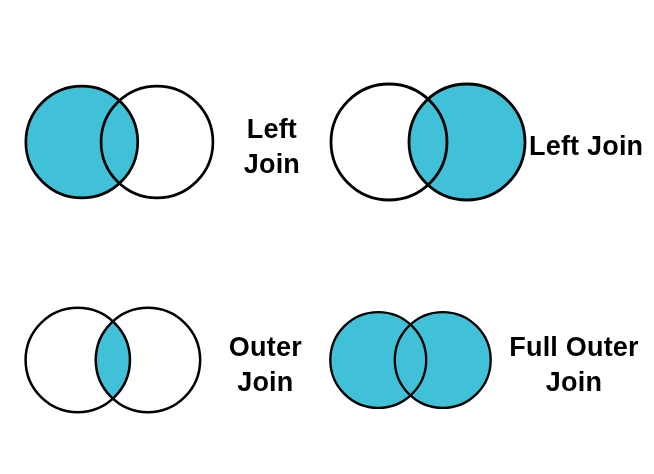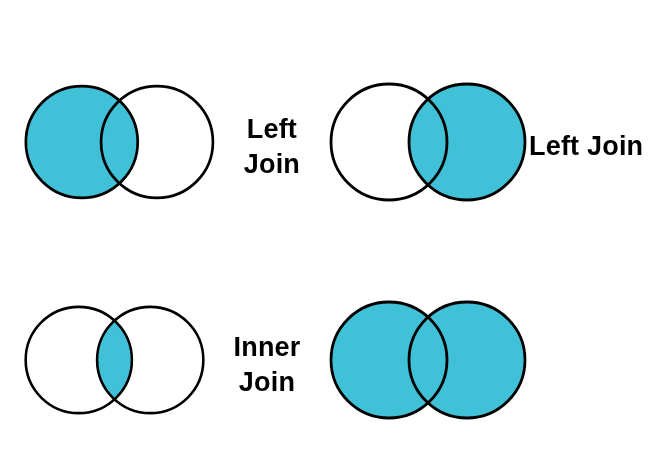--- a/index.html
+++ b/index.html
@@ -83,31 +83,32 @@
         <clipPath id="clipC">
             <circle cx="140" cy="62" r="58"></circle>
           </clipPath>
       </defs>
       <circle cx="62" cy="62" r="58" fill="#FFFFFF"></circle>
       <circle cx="140" cy="62" r="58" fill="#FFFFFF"></circle>
       <circle cx="62" cy="62" r="58" clip-path="url(#clipC)" fill="#40C1D8"></circle>
       <circle class="outline" cx="62" cy="62" r="58"></circle>
       <circle class="outline" cx="140" cy="62" r="58"></circle>
     </svg>
-    <div class="label">Inner Join</div>
+    <div class="label">Outer Join</div>
   </div>
 
   <div class="cell r2">
     <svg class="venn" viewBox="0 0 202 124" width="202" height="124">
       <defs>
         <clipPath id="clipD">
             <circle cx="140" cy="62" r="58"></circle>
           </clipPath>
       </defs>
       <circle cx="62" cy="62" r="58" fill="#40C1D8"></circle>
       <circle cx="140" cy="62" r="58" fill="#40C1D8"></circle>
       <circle cx="62" cy="62" r="58" clip-path="url(#clipD)" fill="#40C1D8"></circle>
       <circle class="outline" cx="62" cy="62" r="58"></circle>
       <circle class="outline" cx="140" cy="62" r="58"></circle>
     </svg>
+    <div class="label">Full Outer Join</div>
   </div>
 
 </div>
 
 </body></html>

